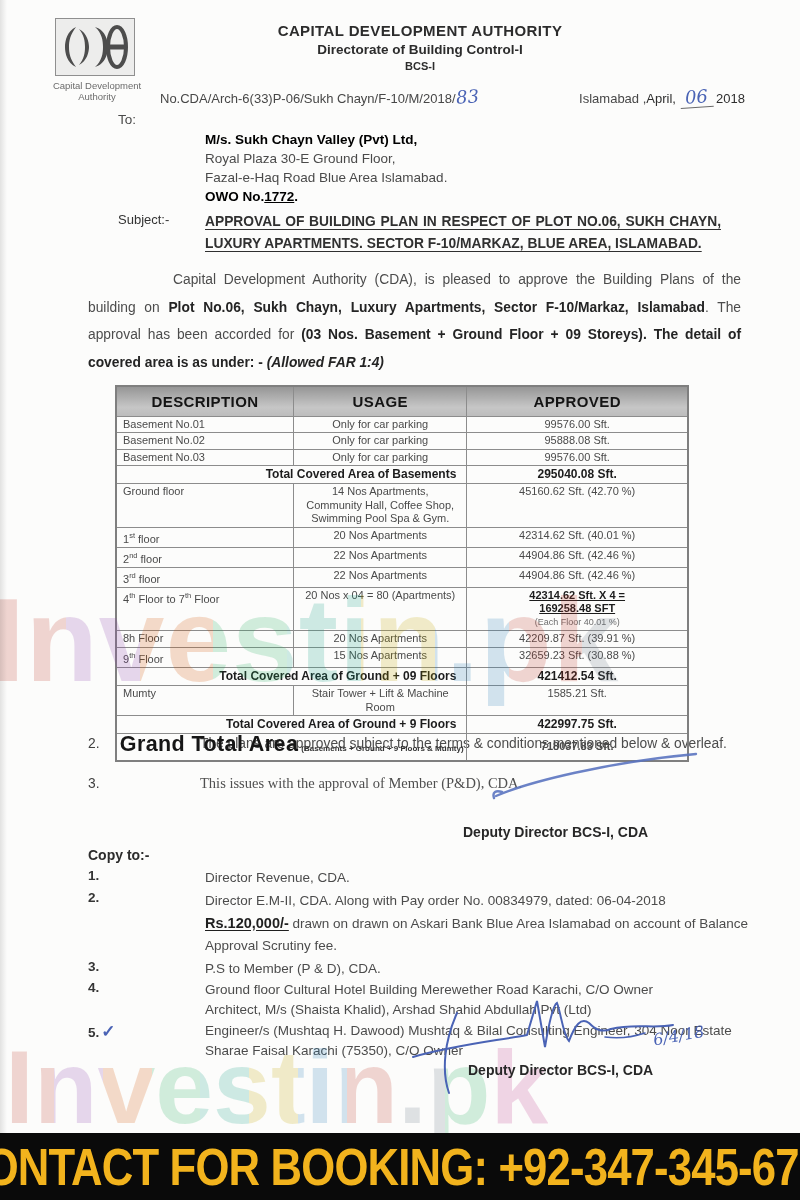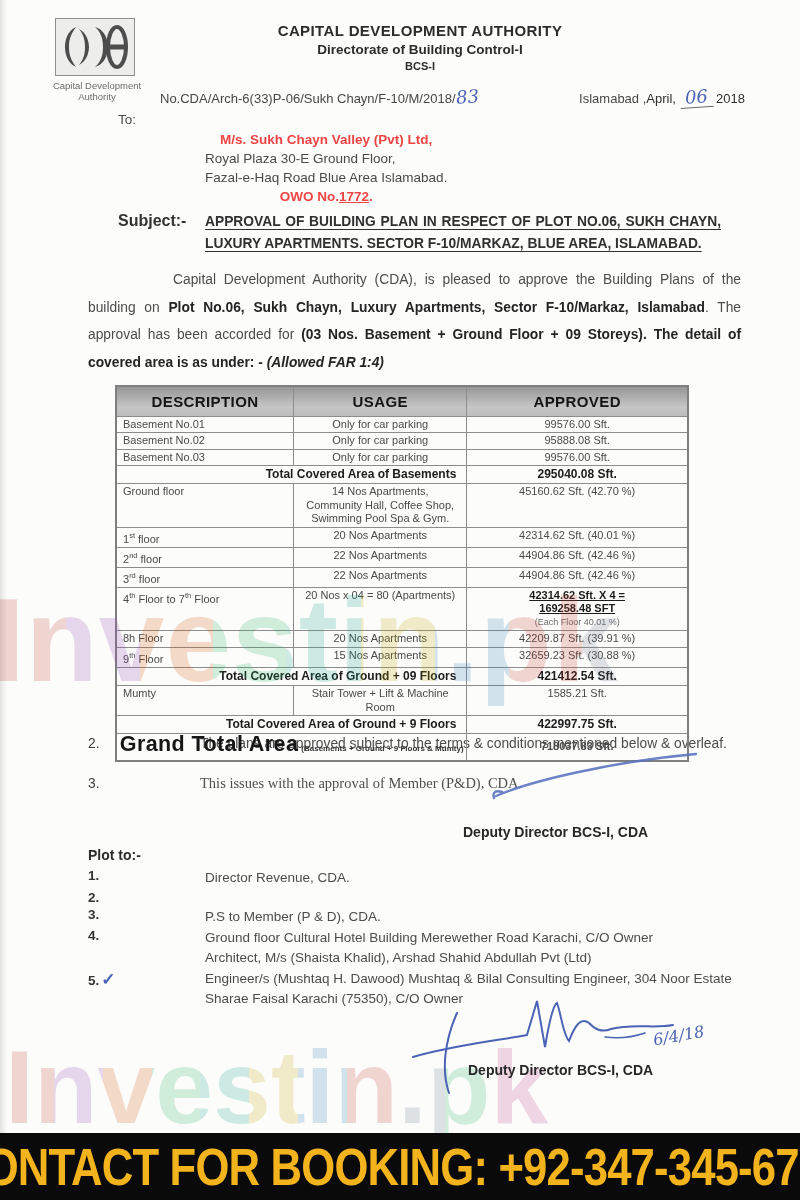--- a/index.html
+++ b/index.html
@@ -25,25 +25,25 @@
   .ref-line { position:absolute; left:160px; top:86px; width:585px; font-size:13px; color:#474747;
     display:flex; justify-content:space-between; align-items:baseline; }
   .hand { font-family:"DejaVu Serif", serif; font-style:italic; color:#4a63b5;
     font-size:18px; display:inline-block; transform:rotate(-4deg); }
   .hand-day { border-bottom:1.5px solid #6a6a6a; padding:0 5px; }
   .bold-dark { font-weight:normal; color:#2e2e2e; }
 
   
   .to-label { position:absolute; left:118px; top:112px; font-size:13.5px; color:#4a4a4a; }
   .address { position:absolute; left:205px; top:130px; font-size:13.5px; line-height:19px; color:#4a4a4a; }
-  .address .l1, .address .l4 { font-weight:bold; color:#ef4444;text-align:center; }
+  .address .l1, .address .l4 { font-weight:bold; color:#000000; }
   .owo-num { text-decoration:underline; }
 
   
-  .subject-label { position:absolute; left:118px; top:212px; font-size:16px; font-weight:bold; color:#333; }
+  .subject-label { position:absolute; left:118px; top:212px; font-size:13px; font-weight:normal; color:#333; }
   .subject-text { position:absolute; left:205px; top:211px; width:516px; font-size:13.8px; font-weight:bold;
     color:#303030; line-height:21.5px; text-align:justify; text-decoration:underline; text-underline-offset:3px; }
 
   
   .body-par { position:absolute; left:88px; top:266px; width:653px; font-size:13.8px; line-height:27.5px;
     text-align:justify; text-indent:85px; color:#4c4c4c; }
   .body-par b { color:#242424; }
   .body-par .bi { font-style:italic; font-weight:bold; color:#242424; }
 
   
@@ -259,28 +259,31 @@
   </div>
   <div class="num-par" style="top:772px;">
     <span class="n">3.</span><span class="p3-text">This issues with the approval of Member (P&amp;D), CDA.</span>
   </div>
 
   <svg class="sig-swoosh" width="215" height="55" viewBox="0 0 215 55">
     <path d="M6 50 C 4 44, 8 42, 14 44 M8 48 C 40 34, 120 14, 208 6" fill="none" stroke="#5b74c0" stroke-width="2.4" stroke-linecap="round" opacity="0.9"></path>
   </svg>
   <div class="sig-title-1">Deputy Director BCS-I, CDA</div>
 
-  <div class="copy-label">Plot to:-</div>
+  <div class="copy-label">Copy to:-</div>
   <div class="copy-list">
     <div class="copy-item">
       <span class="n">1.</span>
       <div class="content">Director Revenue, CDA.</div>
     </div>
     <div class="copy-item item2">
       <span class="n">2.</span>
+      <div class="content">
+        <span>Director E.M-II, CDA. Along with Pay order No. 00834979, dated: 06-04-2018 </span><span class="amount">Rs.120,000/-</span><span> drawn on drawn on Askari Bank Blue Area Islamabad on account of Balance Approval Scrutiny fee.</span>
+      </div>
     </div>
     <div class="copy-item">
       <span class="n">3.</span>
       <div class="content">P.S to Member (P &amp; D), CDA.</div>
     </div>
     <div class="copy-item">
       <span class="n">4.</span>
       <div class="content">
         <div>Ground floor Cultural Hotel Building Merewether Road Karachi, C/O Owner</div>
         <div>Architect, M/s (Shaista Khalid), Arshad Shahid Abdullah Pvt (Ltd)</div>

